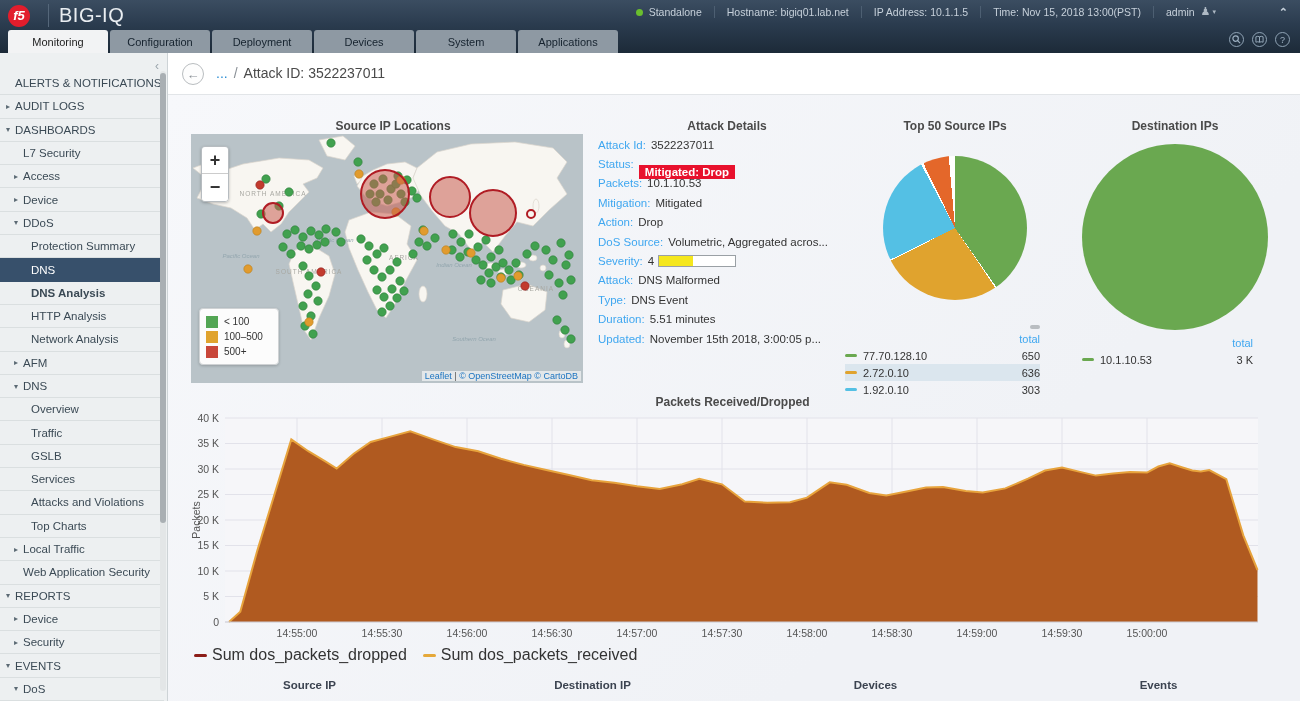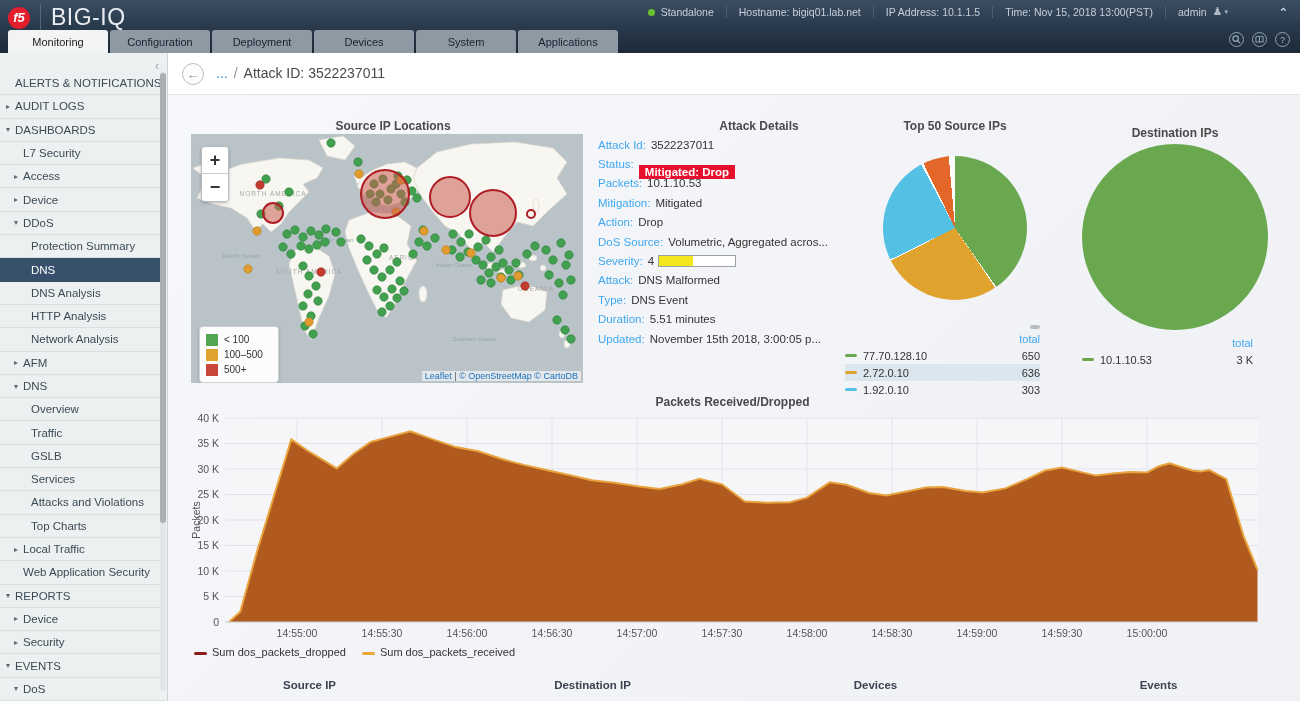--- a/index.html
+++ b/index.html
@@ -1,25 +1,25 @@
 <!DOCTYPE html>
 <html><head>
 <meta charset="utf-8">
 <style>
   * { margin:0; padding:0; box-sizing:border-box; }
   html,body { width:1300px; height:701px; overflow:hidden; font-family:"Liberation Sans", sans-serif; background:#eef0f3; }
 
   
   #topbar { position:absolute; left:0; top:0; width:1300px; height:53px;
     background:linear-gradient(180deg,#3b4d61 0%, #2b3c4f 45%, #1c2a38 100%); }
-  #brand { position:absolute; left:8px; top:4px; display:flex; align-items:center; }
+  #brand { position:absolute; left:8px; top:4px; display:flex; align-items:center;gap:8px; }
   #f5logo { width:22px; height:22px; border-radius:50%; background:#e21d2c; color:#fff;
     font-weight:bold; font-style:italic; font-size:13px; display:flex; align-items:center; justify-content:center; }
-  #brandname { color:#e9edf1; font-size:23px; margin-left:10px; padding-left:10px; border-left:1px solid #55677a; letter-spacing:0.5px; }
-  #hostinfo { position:absolute; right:60px; top:5px; display:flex; align-items:flex-end; color:#c6d0da; font-size:10.5px; }
+  #brandname { color:#e9edf1; font-size:20px; margin-left:10px; padding-left:10px; border-left:1px solid #55677a; letter-spacing:0.5px; }
+  #hostinfo { position:absolute; right:72px; top:5px; display:flex; align-items:flex-end; color:#c6d0da; font-size:10.5px; }
   #hostinfo .seg { padding:0 12px; border-right:1px solid #4d5f72; display:flex; align-items:center; }
   #hostinfo .seg:last-child { border-right:none; }
   .statusdot { width:7px; height:7px; border-radius:50%; background:#6abf2e; margin-right:6px; display:inline-block; }
   .usr-icon { display:inline-block; margin-left:6px; color:#aeb9c4; font-size:11px; }
   .caret-dn { display:inline-block; margin-left:2px; font-size:7px; color:#aeb9c4; }
   #caret-up { position:absolute; right:12px; top:6px; color:#c6d0da; font-size:11px; font-weight:bold; }
   #tabs { position:absolute; left:8px; bottom:0; display:flex;text-align:center; }
   .tab { width:100px; height:23px; margin-right:2px; background:#8e99a3; color:#15222e;
     font-size:11px; display:flex; align-items:center; justify-content:center; border-radius:3px 3px 0 0; cursor:default; }
   .tab.active { background:#f2f3f4; color:#222; }
@@ -50,21 +50,21 @@
   #content { position:absolute; left:168px; top:95px; width:1132px; height:606px;
     background:linear-gradient(135deg,#f7f8fb 0%,#f0f2f6 70%); }
   .panel-title { position:absolute; font-size:12px; font-weight:bold; color:#4a4a4a; text-align:center; }
 
   
   #map { position:absolute; left:23px; top:39px; width:392px; height:249px; background:#b9c3c8; overflow:hidden; }
   #map svg.basemap { position:absolute; left:0; top:0; }
   #zoomctl { position:absolute; left:10px; top:12px; width:28px; border:1px solid #b7bcc0; border-radius:4px; overflow:hidden; box-shadow:0 1px 3px rgba(0,0,0,0.25); }
   .zbtn { width:100%; height:27px; background:#fff; color:#333; font-size:18px; font-weight:bold; display:flex; align-items:center; justify-content:center; }
   #zoom-in { border-bottom:1px solid #ccc; }
-  #maplegend { position:absolute; left:8px; bottom:0; width:80px; background:rgba(255,255,255,0.95); border:1px solid #cfd2d4;
+  #maplegend { position:absolute; left:8px; bottom:18px; width:80px; background:rgba(255,255,255,0.95); border:1px solid #cfd2d4;
     border-radius:4px; padding:5px 6px; box-shadow:0 1px 3px rgba(0,0,0,0.2); }
   .ml-row { display:flex; align-items:center; height:15px; font-size:10px; color:#333; }
   .ml-sw { width:12px; height:12px; margin-right:6px; flex:0 0 12px; }
   #attrib { position:absolute; right:2px; bottom:2px; font-size:9px; color:#555; background:rgba(255,255,255,0.6); padding:0 3px; }
   #attrib .lnk { color:#1a73c0; }
 
   
   #attack-fields { position:absolute; left:430px; top:40px; width:290px; }
   .af-row { height:19.4px; display:flex; align-items:center; font-size:11.5px; white-space:nowrap; }
   .af-label { color:#3fa7f0; margin-right:5px; }
@@ -80,21 +80,21 @@
   .leg-head { display:flex; justify-content:flex-end; color:#3fa7f0; height:16px; align-items:center; }
   .leg-row { display:flex; align-items:center; height:17px; }
   .leg-row.hl { background:#dbe6ee; }
   .leg-dash { width:12px; height:3px; border-radius:2px; margin-right:6px; flex:0 0 12px; }
   .leg-ip { flex:1; }
   .leg-val { text-align:right; }
   .leg-scroll { position:absolute; width:10px; height:4px; border-radius:2px; background:#b9bdc1; }
 
   
   #pktchart { position:absolute; left:22px; top:317px; }
-  #pkt-legend { position:absolute; left:26px; top:551px; display:flex; gap:16px; font-size:11px; color:#333; align-items:center; }
+  #pkt-legend { position:absolute; left:26px; top:551px; display:flex; gap:16px; font-size:16px; color:#333; align-items:center; }
   .pl-dash { display:inline-block; width:13px; height:3px; border-radius:2px; margin-right:5px; vertical-align:middle; }
 
   
   #bottom-secs { position:absolute; left:0; top:584px; width:1132px; height:22px; display:flex; }
   .bsec { flex:1; text-align:center; font-size:11.5px; font-weight:bold; color:#3b4350; }
 
   svg text { font-family:"Liberation Sans", sans-serif; }
 </style>
 </head>
 <body>
@@ -176,21 +176,21 @@
         <span class="lbl">DDoS</span>
       </div>
       <div class="s-row" style="padding-left: 22px;">
         <span class="arrow"></span>
         <span class="lbl">Protection Summary</span>
       </div>
       <div class="s-row selected" style="padding-left: 22px;">
         <span class="arrow"></span>
         <span class="lbl">DNS</span>
       </div>
-      <div class="s-row" style="padding-left: 22px;">
+      <div class="s-row" style="padding-left: 22px; font-weight: bold;">
         <span class="arrow"></span>
         <span class="lbl">DNS Analysis</span>
       </div>
       <div class="s-row" style="padding-left: 22px;">
         <span class="arrow"></span>
         <span class="lbl">HTTP Analysis</span>
       </div>
       <div class="s-row" style="padding-left: 22px;">
         <span class="arrow"></span>
         <span class="lbl">Network Analysis</span>
@@ -445,21 +445,21 @@
         <div class="ml-row">
           <span class="ml-sw" style="background: rgb(201, 71, 58);"></span>
           <span>500+</span>
         </div>
       </div>
     <div id="attrib">
       <span class="lnk">Leaflet</span><span> | </span><span class="lnk">© OpenStreetMap</span> <span class="lnk">© CartoDB</span>
     </div>
   </div>
 
-  <div class="panel-title" style="left:446px; top:24px; width:290px;">Attack Details</div>
+  <div class="panel-title" style="left:414px; top:24px; width:290px;">Attack Details</div>
   <div id="attack-fields">
       <div class="af-row">
         <span class="af-label">Attack Id:</span>
         <span class="af-value">3522237011</span>
       </div>
       <div class="af-row">
         <span class="af-label">Status:</span>
         <span class="badge">Mitigated: Drop</span>
       </div>
       <div class="af-row">
@@ -518,21 +518,21 @@
         <span class="leg-ip">2.72.0.10</span>
         <span class="leg-val">636</span>
       </div>
       <div class="leg-row">
         <span class="leg-dash" style="background: rgb(84, 192, 228);"></span>
         <span class="leg-ip">1.92.0.10</span>
         <span class="leg-val">303</span>
       </div>
     </div>
 
-  <div class="panel-title" style="left:897px; top:31px; width:220px;">Destination IPs</div>
+  <div class="panel-title" style="left:897px; top:24px; width:220px;">Destination IPs</div>
   <div class="pie" id="pie-dest" style="left: 914px; top: 49px; width: 186px; height: 186px; background: rgb(106, 168, 80);"></div>
   <div class="leg-table" id="dest-legend" style="left:914px; top:240px; width:171px;">
       <div class="leg-head">total</div>
       <div class="leg-row">
         <span class="leg-dash" style="background: rgb(106, 168, 80);"></span>
         <span class="leg-ip">10.1.10.53</span>
         <span class="leg-val">3 K</span>
       </div>
     </div>
 

